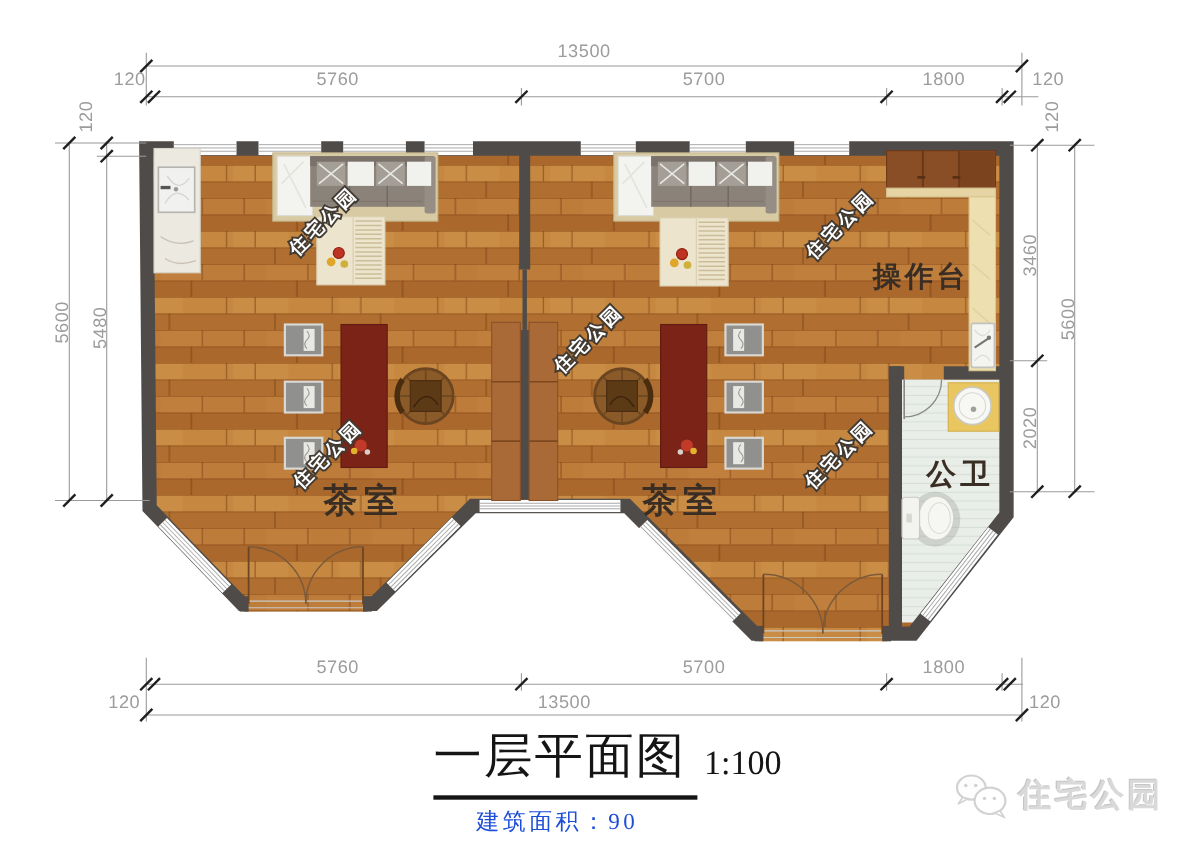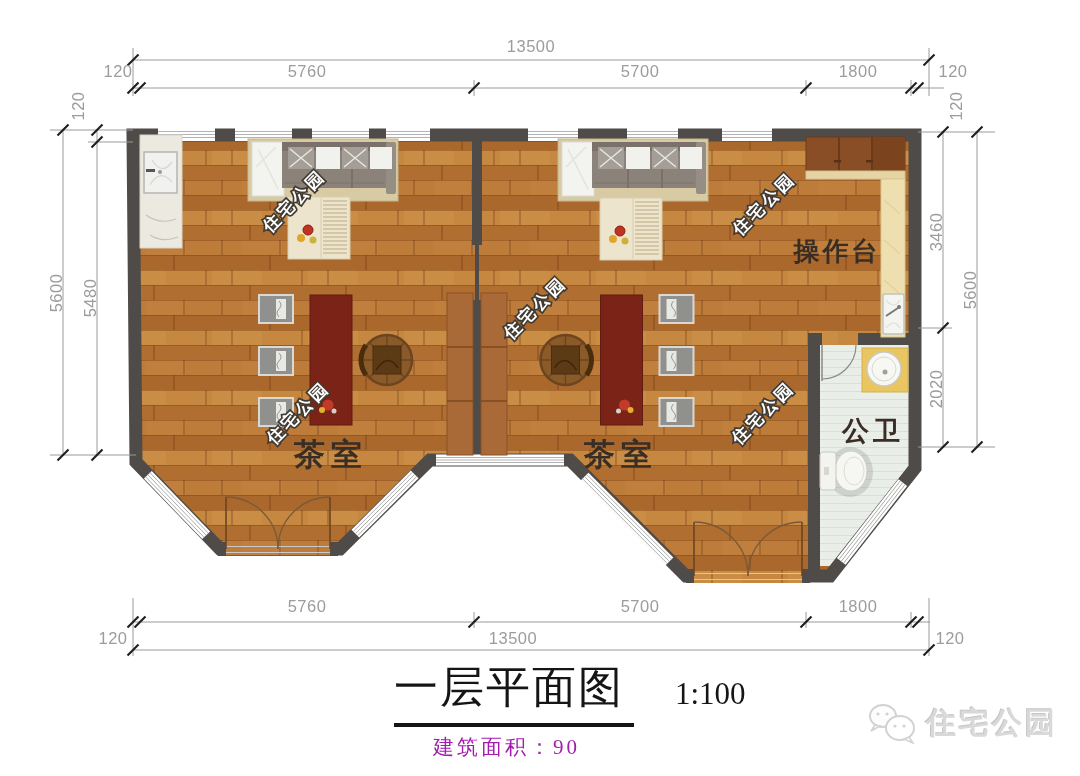--- a/index.html
+++ b/index.html
@@ -13,26 +13,26 @@
   .wallf{fill:var(--wall);}
   .room-label{fill:var(--room_label);font:700 31px "Liberation Sans",sans-serif;letter-spacing:6px;text-anchor:middle;}
   .room-label.sm{font-size:26px;letter-spacing:3px;}
   .room-label.md{font-size:27px;letter-spacing:4px;}
   .wm{fill:var(--watermark_fill);stroke:var(--watermark_stroke);stroke-width:3.4px;paint-order:stroke;
       font:700 17px "Liberation Sans",sans-serif;letter-spacing:3px;text-anchor:middle;}
   .win-stripe{stroke:#a9a9a9;stroke-width:.9;}
   .door{stroke:#7a5a3a;stroke-width:1.3;fill:none;}
   .leaf{stroke:#6b4423;stroke-width:1.6;}
   .sill{stroke:#c9c9c9;stroke-width:1;}
-  .title-wrap{position:absolute;left:394px;top:662px;display:flex;align-items:flex-end;color:var(--title_text);gap:35px;}
+  .title-wrap{position:absolute;left:394px;top:662px;display:flex;align-items:flex-end;color:var(--title_text);}
   .title-main{font:400 44px "Liberation Serif",serif;letter-spacing:2px;line-height:1.2;}
   .title-scale{font:400 31px "Liberation Serif",serif;margin-left:16px;margin-bottom:3px;}
   .title-underline{position:absolute;left:394px;top:723px;width:240px;height:4px;background:var(--title_text);}
   .title-area{position:absolute;left:433px;top:733px;font:400 21px "Liberation Serif",serif;
-              letter-spacing:3px;color:#a21caf;}
+              letter-spacing:3px;color:#1d4ed8;}
   .logo{position:absolute;left:866px;top:702px;display:flex;align-items:center;gap:8px;}
   .logo-text{font:700 30px "Liberation Sans",sans-serif;letter-spacing:3px;color:var(--logo_gray);
              text-shadow:1px 1px 0 #ffffff,-1px -1px 0 #c6c6c6;}
 </style>
 </head>
 <body>
 
 <div id="stage">
 
 <svg width="1080" height="776" viewBox="0 0 1080 776">

